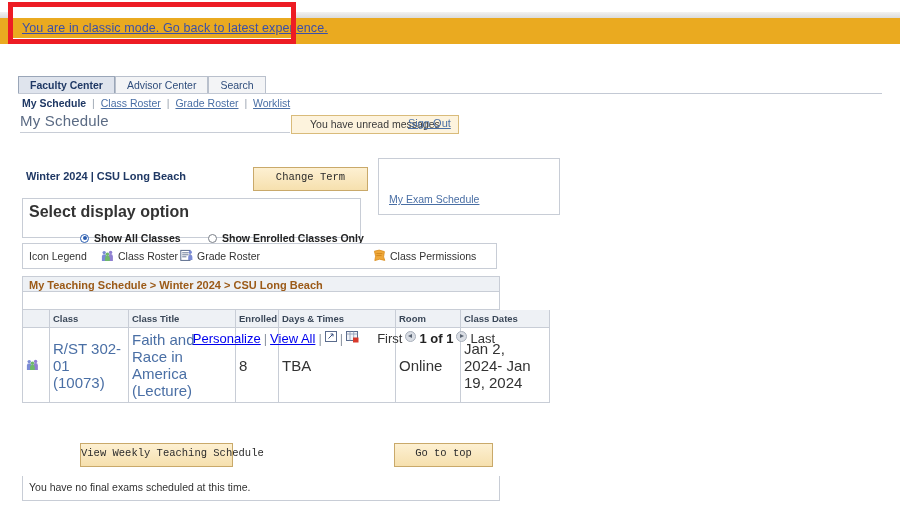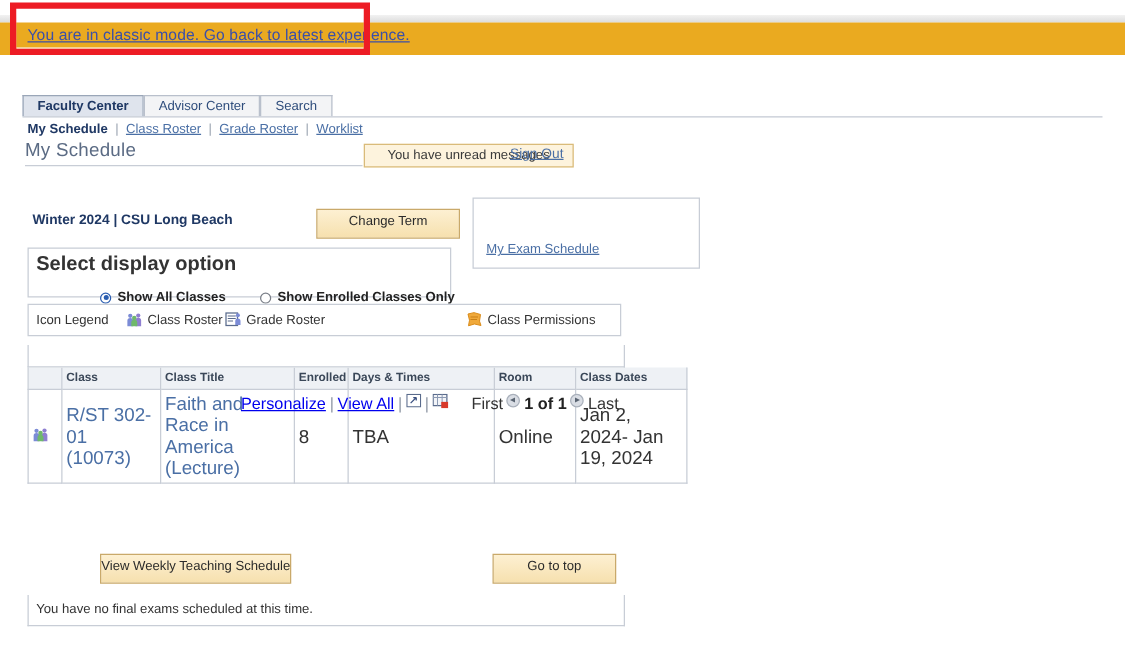--- a/index.html
+++ b/index.html
@@ -164,21 +164,21 @@
   }
   .psbtn {
     background: linear-gradient(#fdf0d2, #f6e0ae);
     border: 1px solid #c9a96a;
     font-size: 10.5px;
     color: #2b2b2b;
     text-align: center;
     line-height: 14px;
     padding: 2px 0;
     white-space: nowrap;
-    font-family: Liberation Sans, sans-serif;
+    font-family: Liberation Mono, monospace;
   }
   #change-term-btn {
     position: absolute;
     top: 97px; left: 253px;
     width: 113px; height: 18px;
   }
 
   
   #exam-box {
     position: absolute;
@@ -497,20 +497,21 @@
           <path d="M1.4 2.2 L6.2 1.1 L11.4 2.6 L10.6 7.9 L11.8 11.4 L6.6 10.2 L1.8 11.6 L2.6 7.2 Z" fill="#f0a93a" stroke="#d98b1a" stroke-width="0.8" stroke-linejoin="round"></path>
           <line x1="3.4" y1="4.6" x2="9.4" y2="4.6" stroke="#c47a12" stroke-width="0.7"></line>
           <line x1="3.4" y1="6.6" x2="8.6" y2="6.6" stroke="#c47a12" stroke-width="0.7"></line>
         </svg>
       </span>
       <span class="lbl">Class Permissions</span>
     </div>
   </div>
 
   <div id="teach-group">
+    <div class="grpheader">My Teaching Schedule &gt; Winter 2024 &gt; CSU Long Beach</div>
     <div id="teach-toolbar">
       <div id="teach-toolbar-inner">
         <a href="#">Personalize</a>
         <span class="sep">|</span>
         <a href="#">View All</a>
         <span class="sep">|</span>
         <span class="ico" style="width:12px;height:11px">
           <svg viewBox="0 0 12 11" width="12" height="11">
             <rect x="0.5" y="0.5" width="11" height="10" fill="#ffffff" stroke="#5a6b8c" stroke-width="1"></rect>
             <path d="M3.5 7.5 L8 3 M8 3 H5.6 M8 3 V5.4" stroke="#3a5080" stroke-width="1" fill="none"></path>

